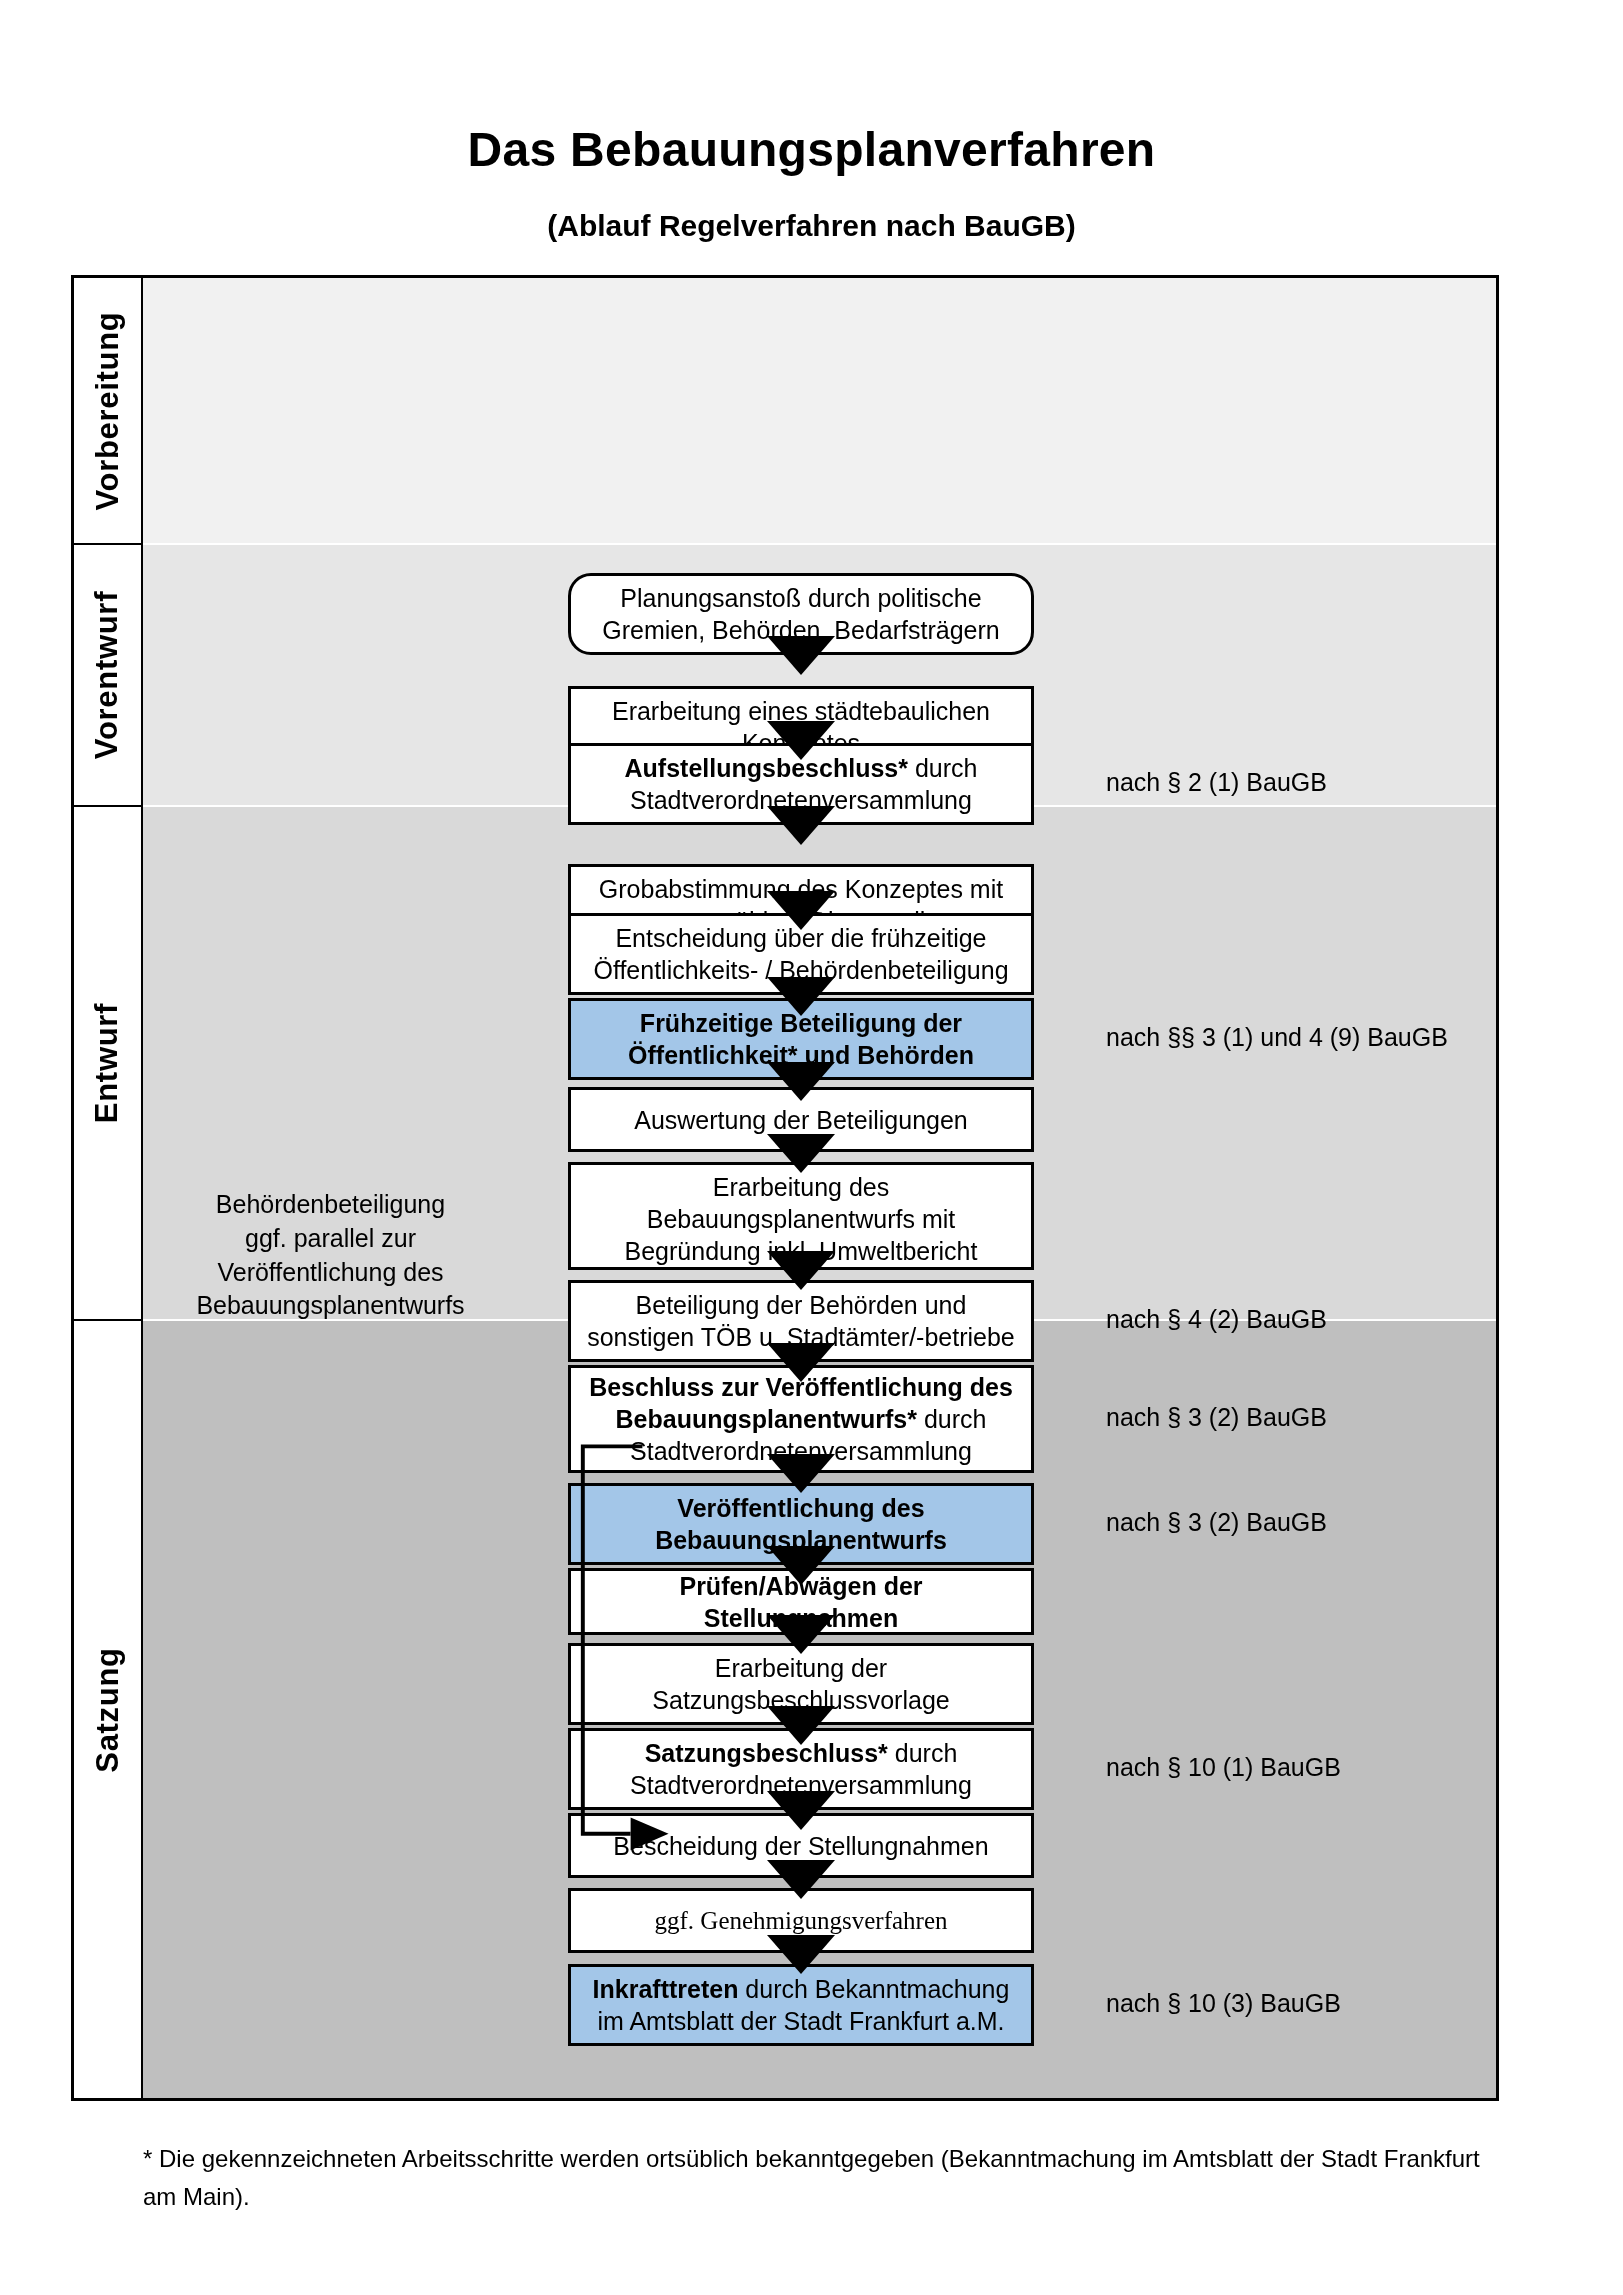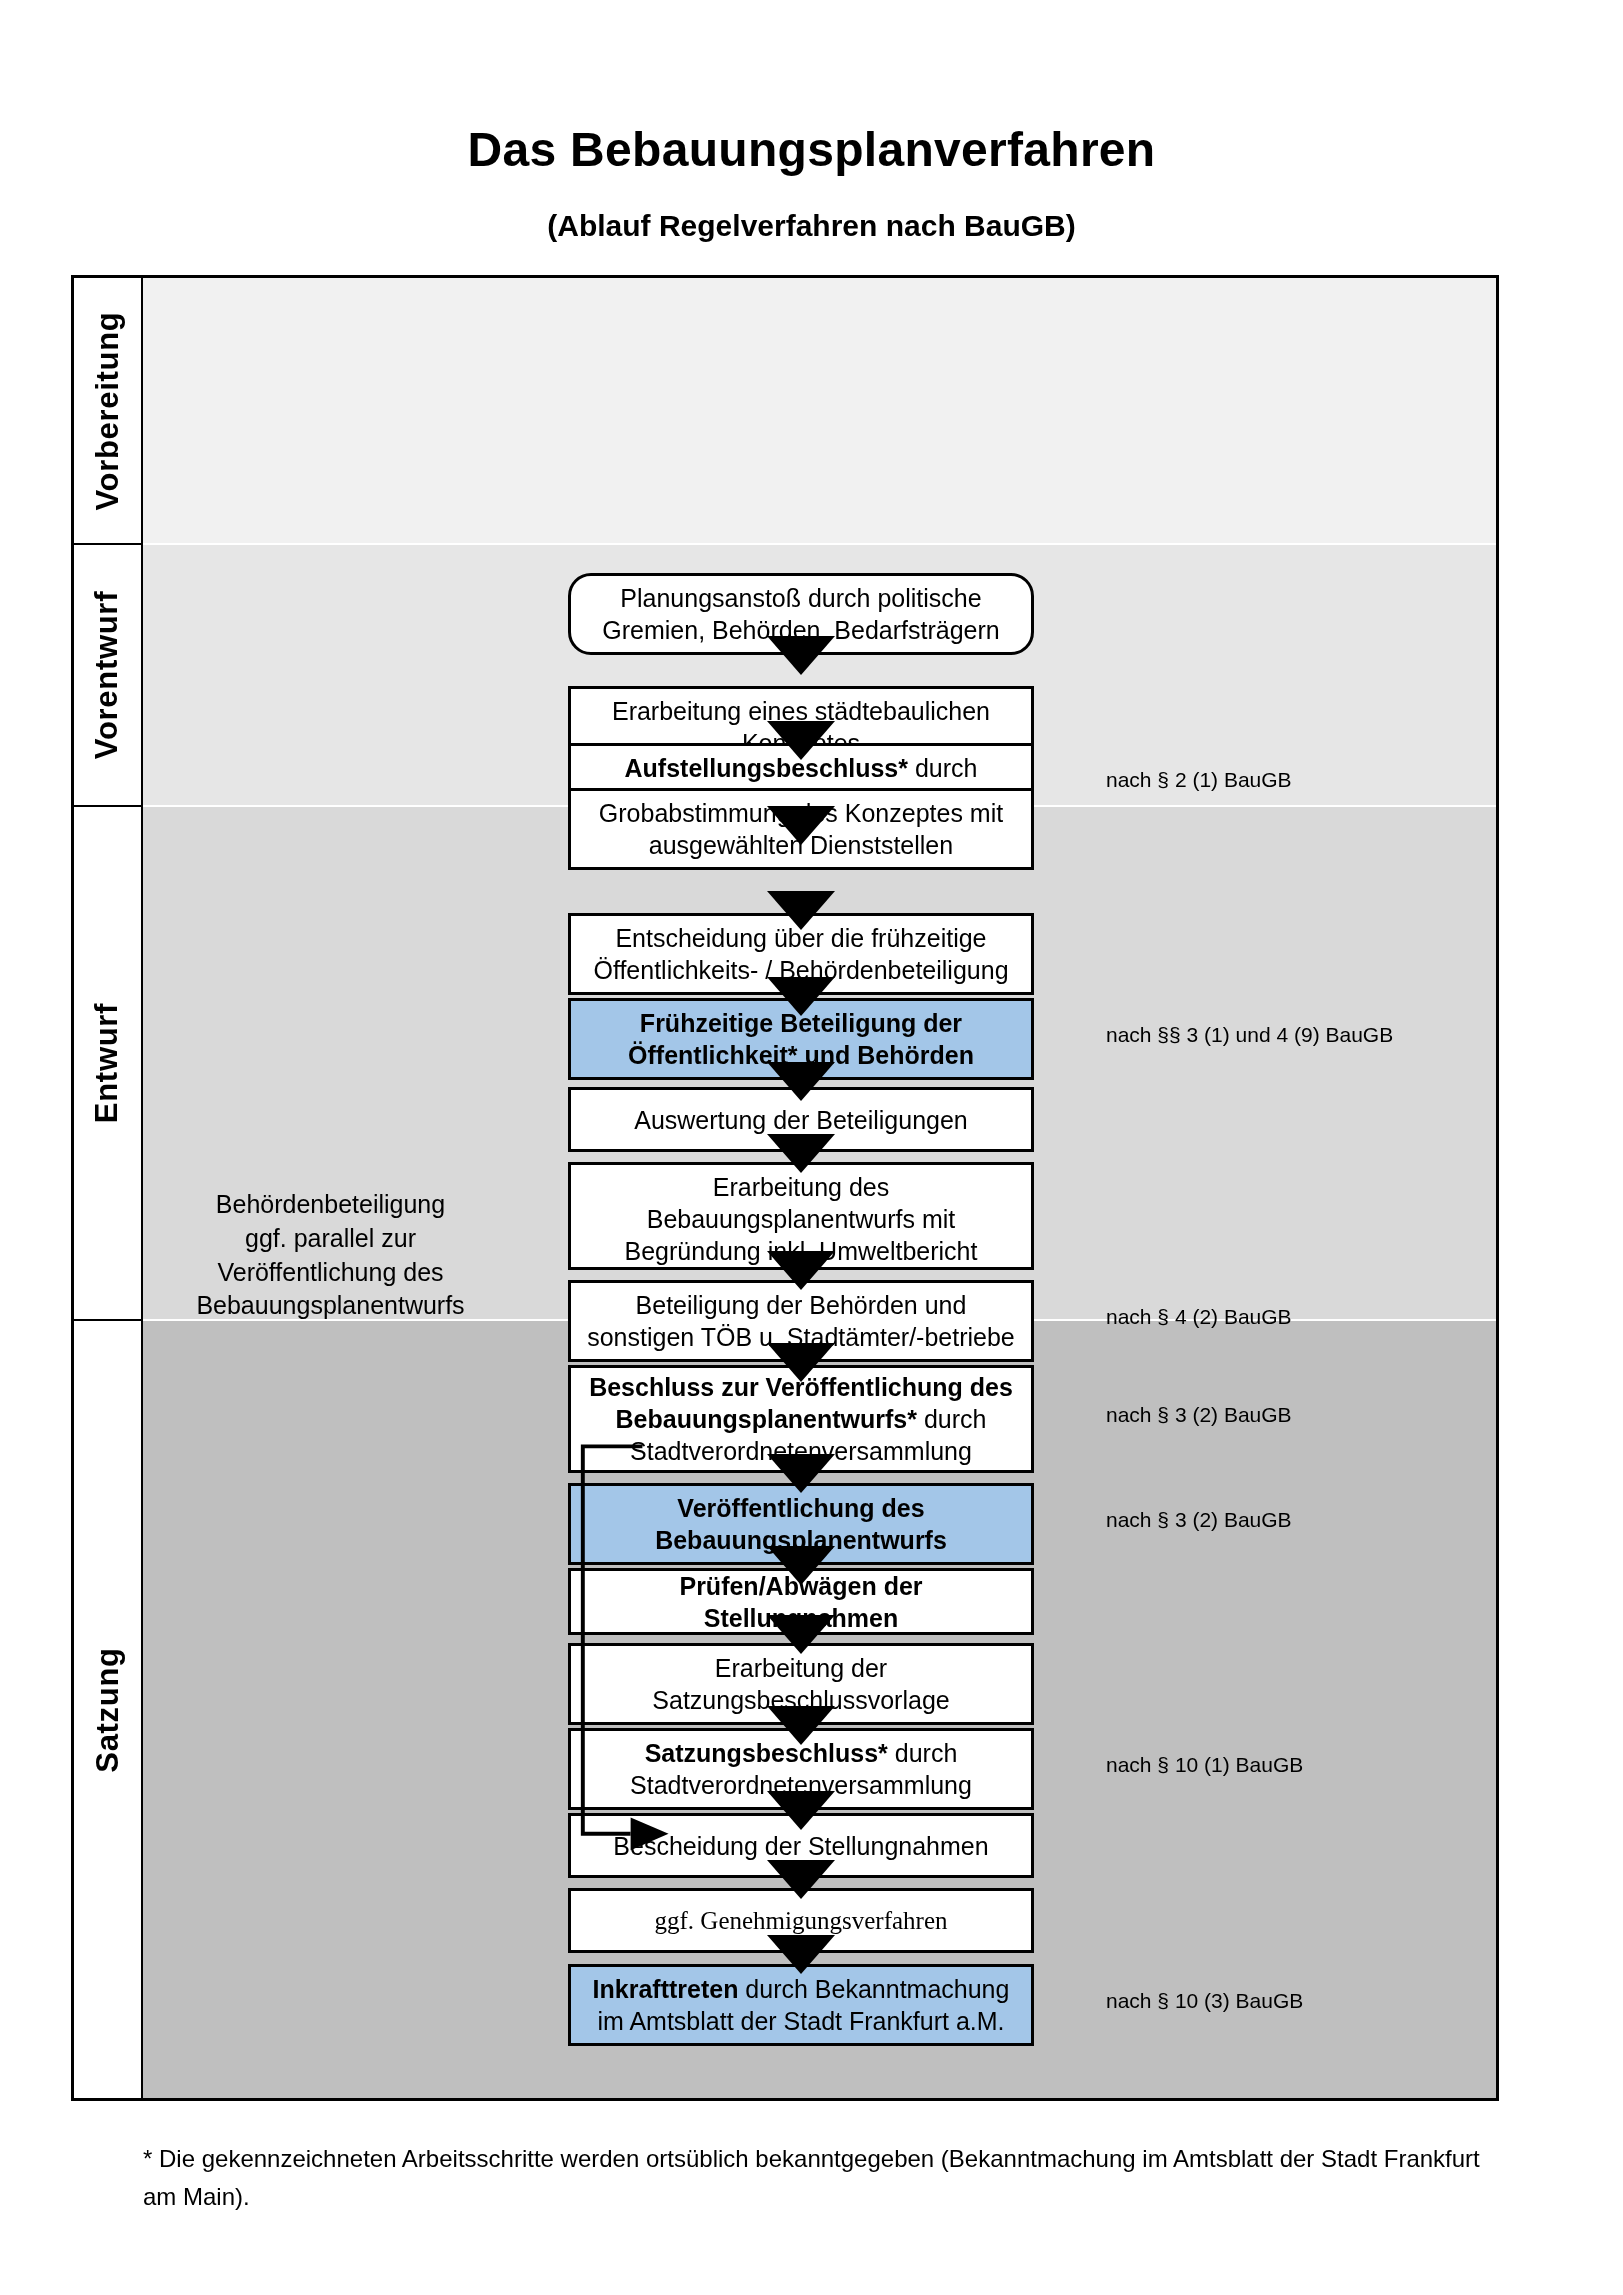--- a/index.html
+++ b/index.html
@@ -76,21 +76,21 @@
     border-left:34px solid transparent;
     border-right:34px solid transparent;
     border-top:39px solid #000;
     left:767px;
     z-index:8;
   }
 
   
   .lawref{
     position:absolute;left:1106px;
-    font-size:21px;white-space:nowrap;
+    font-size:25px;white-space:nowrap;
     z-index:6;
     text-align:right;
   }
 
   
   #sidenote{
     position:absolute;left:190px;width:281px;
     text-align:center;font-size:25px;line-height:1.35;
     z-index:6;
   }
@@ -166,21 +166,21 @@
       <div>Erarbeitung eines städtebaulichen</div>
       <div>Konzeptes</div>
     </div>
   </div>
 <div class="pbox" style="top: 743px; height: 82px;">
     <div class="txt">
       <div><b>Aufstellungsbeschluss*</b> durch</div>
       <div>Stadtverordnetenversammlung</div>
     </div>
   </div>
-<div class="pbox" style="top: 788px; height: 82px;">
+<div class="pbox" style="top: 864px; height: 82px;">
     <div class="txt">
       <div>Grobabstimmung des Konzeptes mit</div>
       <div>ausgewählten Dienststellen</div>
     </div>
   </div>
 <div class="pbox" style="top: 913px; height: 82px;">
     <div class="txt">
       <div>Entscheidung über die frühzeitige</div>
       <div>Öffentlichkeits- / Behördenbeteiligung</div>
     </div>

